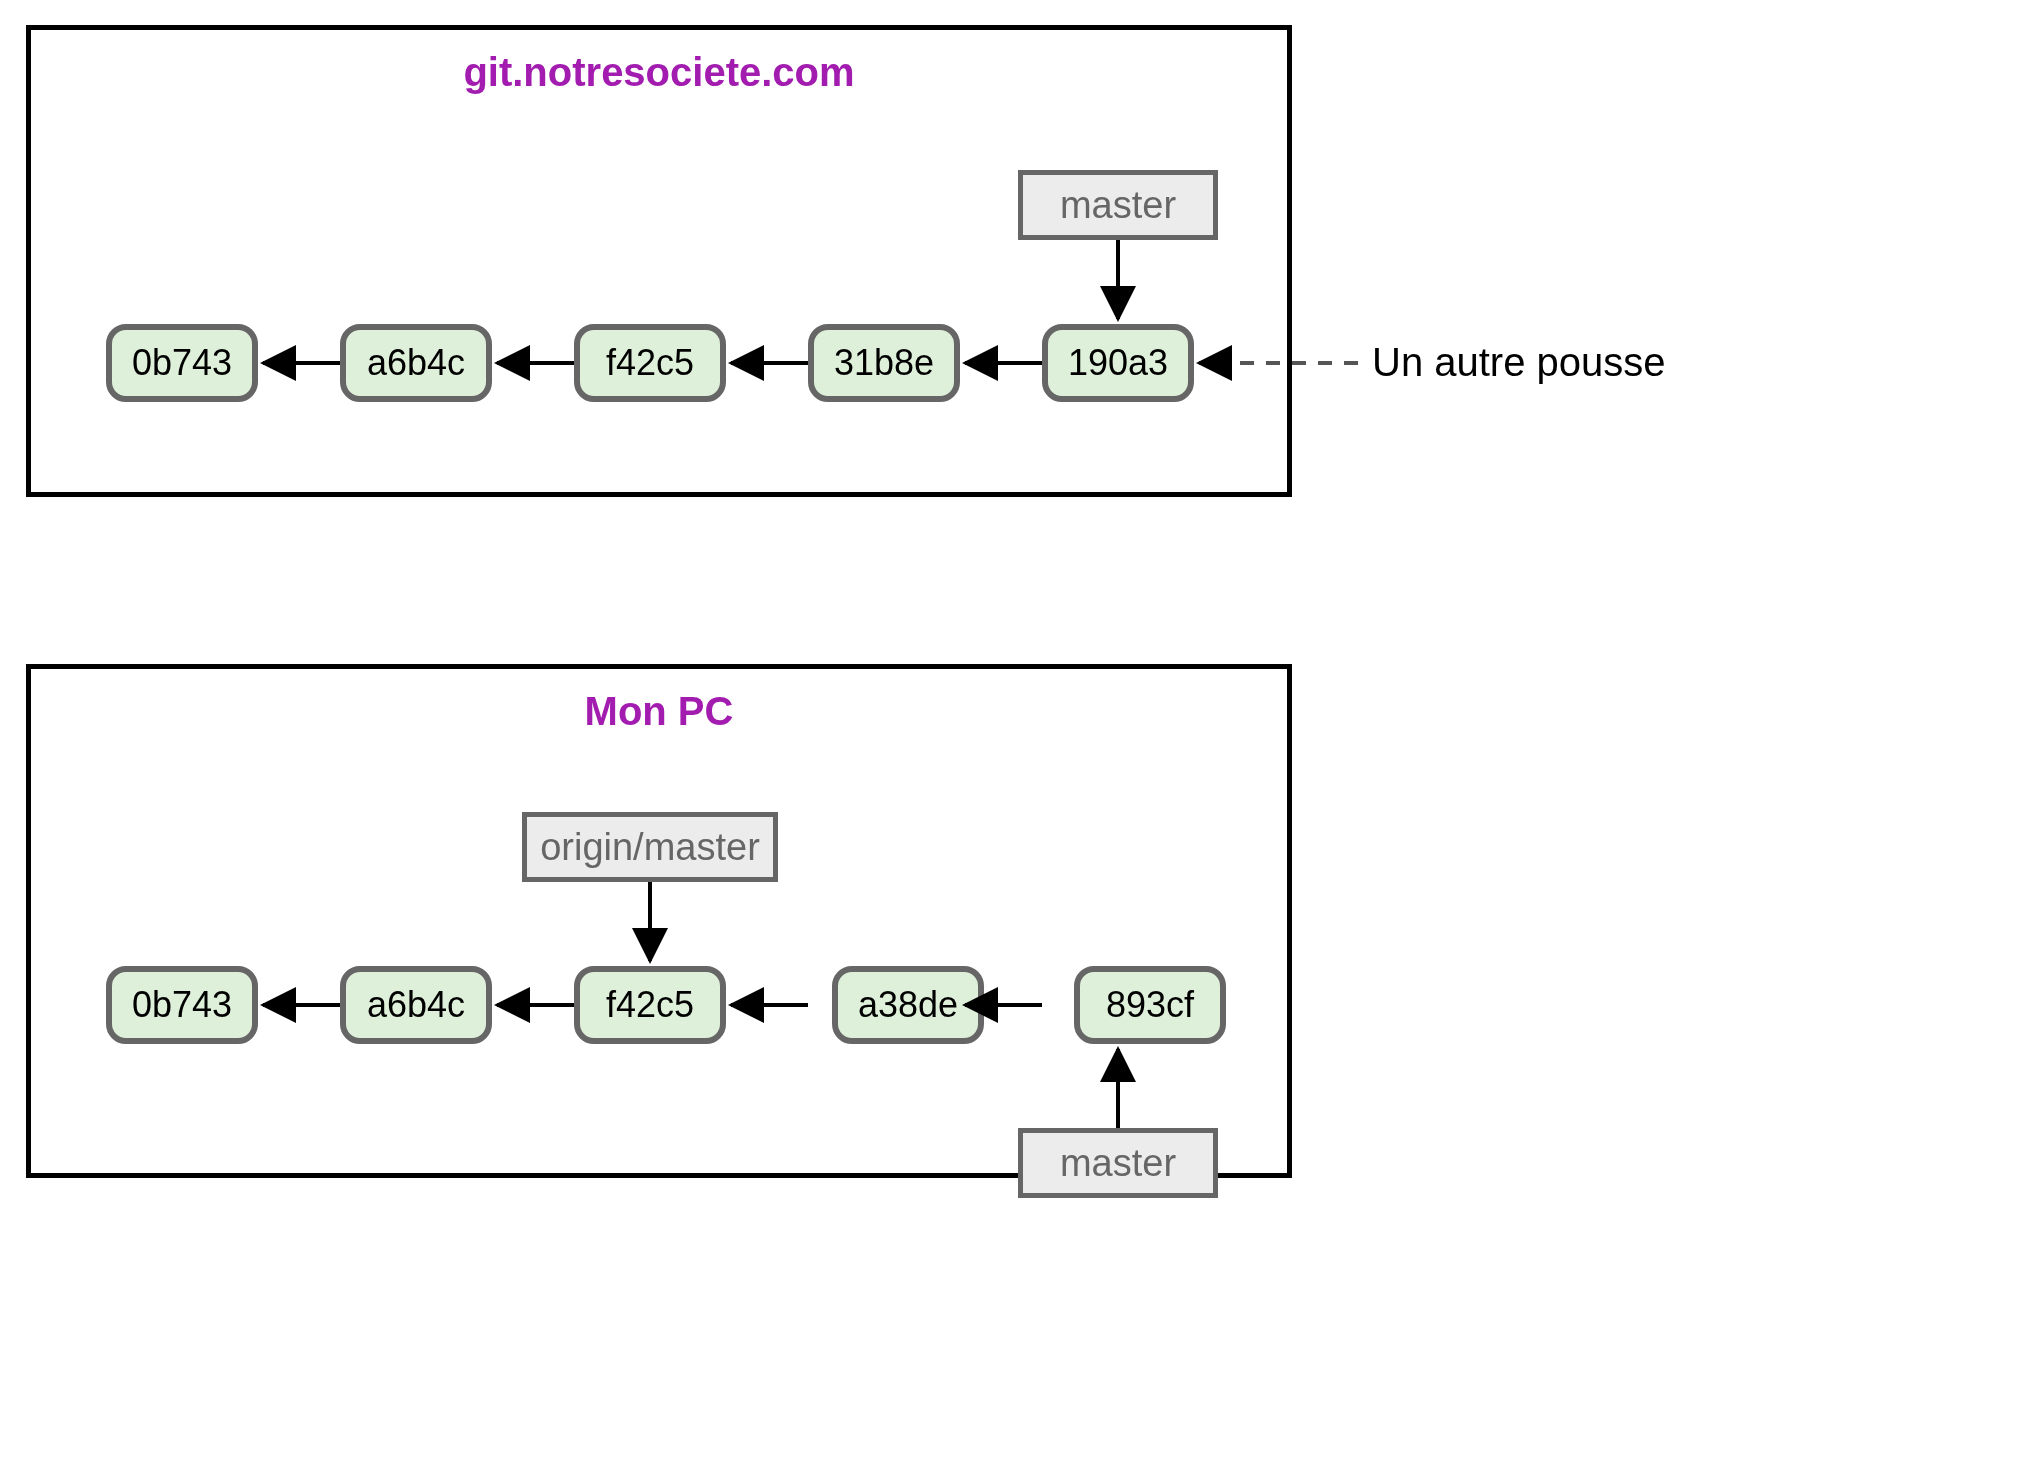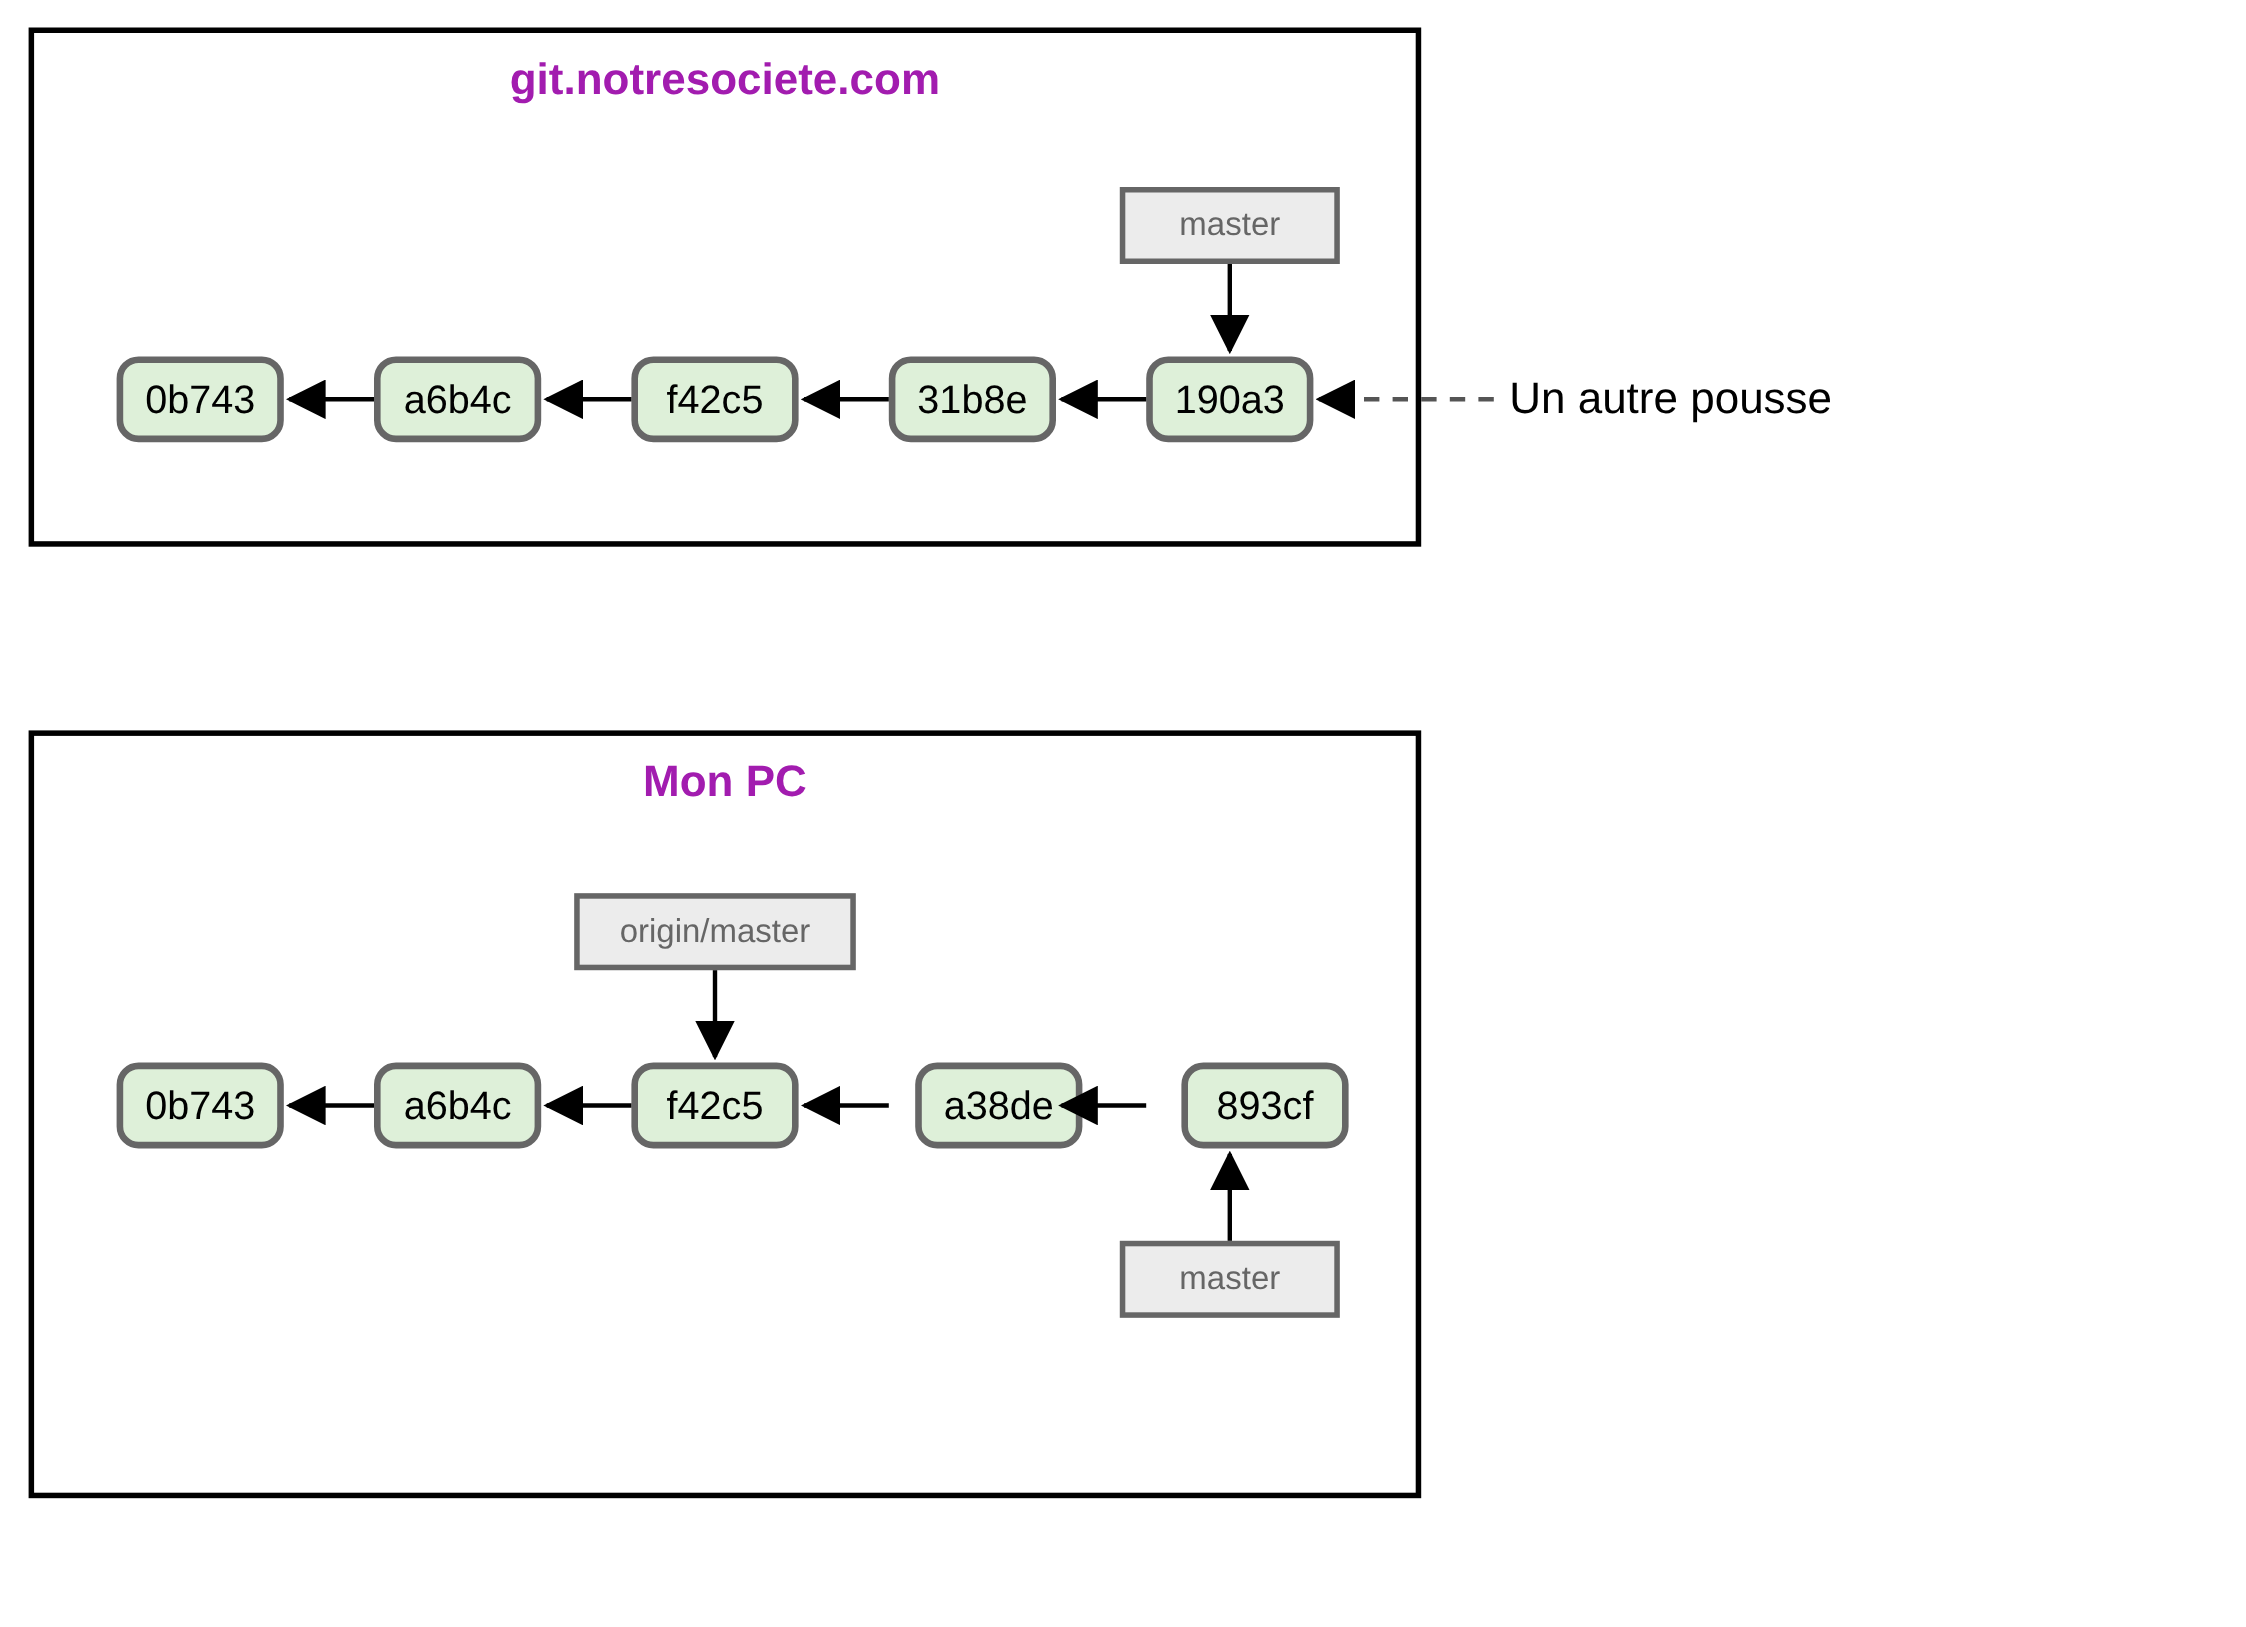--- a/index.html
+++ b/index.html
@@ -41,21 +41,21 @@
     color: #000;
   }
   .branch-label {
     position: absolute;
     background: #ececec;
     border: 5px solid #666666;
     box-sizing: border-box;
     display: flex;
     align-items: center;
     justify-content: center;
-    font-size: 30px;
+    font-size: 38px;
     color: #666666;
   }
   .free-label {
     position: absolute;
     font-size: 40px;
     color: #000;
   }
   svg.overlay {
     position: absolute;
     left: 0;
@@ -87,21 +87,21 @@
   <div class="commit" style="left:1042px; top:324px;">
       <span>190a3</span>
     </div>
 
   <div class="branch-label" style="left:1018px; top:170px; width:200px; height:70px;">
     <span>master</span>
   </div>
 
   <div class="free-label" style="left:1372px; top:340px;">Un autre pousse</div>
 
-  <div class="panel" style="left:26px; top:664px; width:1266px; height:698px;text-decoration:underline;">
+  <div class="panel" style="left:26px; top:664px; width:1266px; height:514px;text-decoration:underline;">
     <div class="panel-title" style="top:20px;">Mon PC</div>
   </div>
 
   <div class="commit" style="left:106px;  top:966px;">
       <span>0b743</span>
     </div>
   <div class="commit" style="left:340px;  top:966px;">
       <span>a6b4c</span>
     </div>
   <div class="commit" style="left:574px;  top:966px;">

